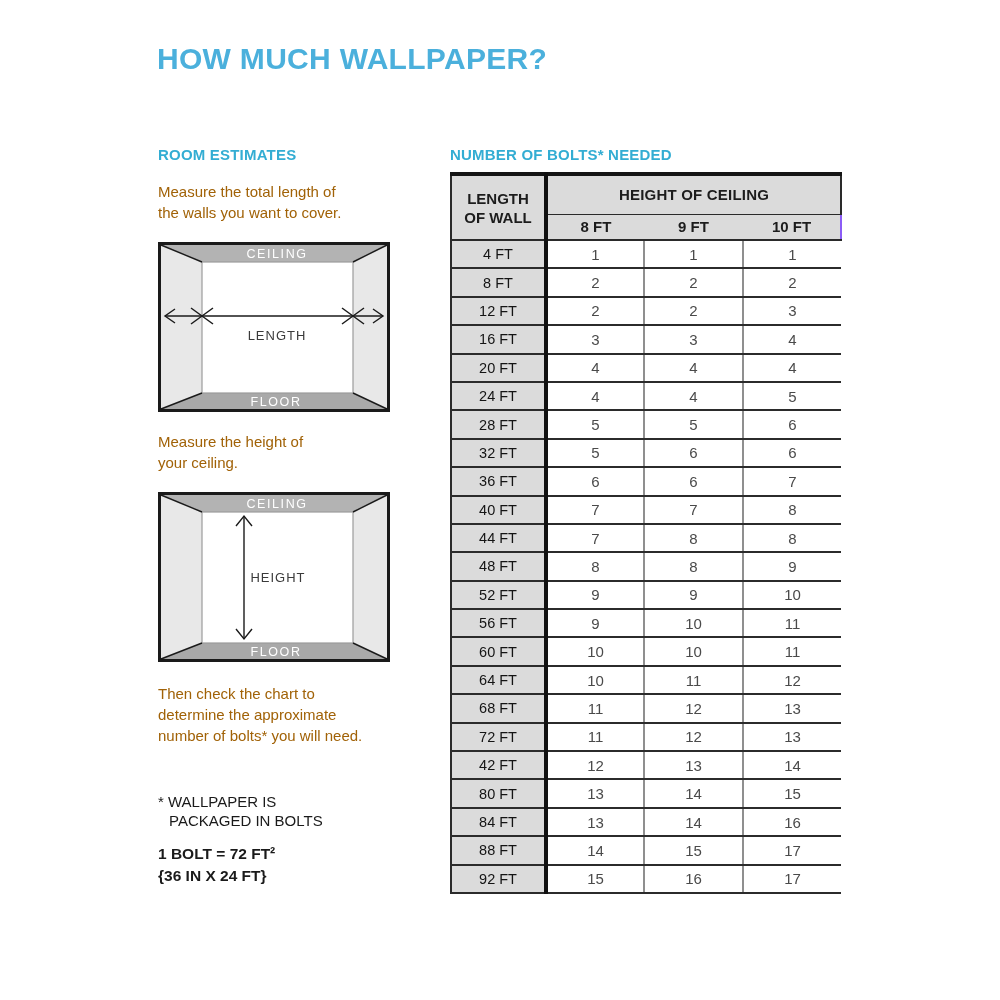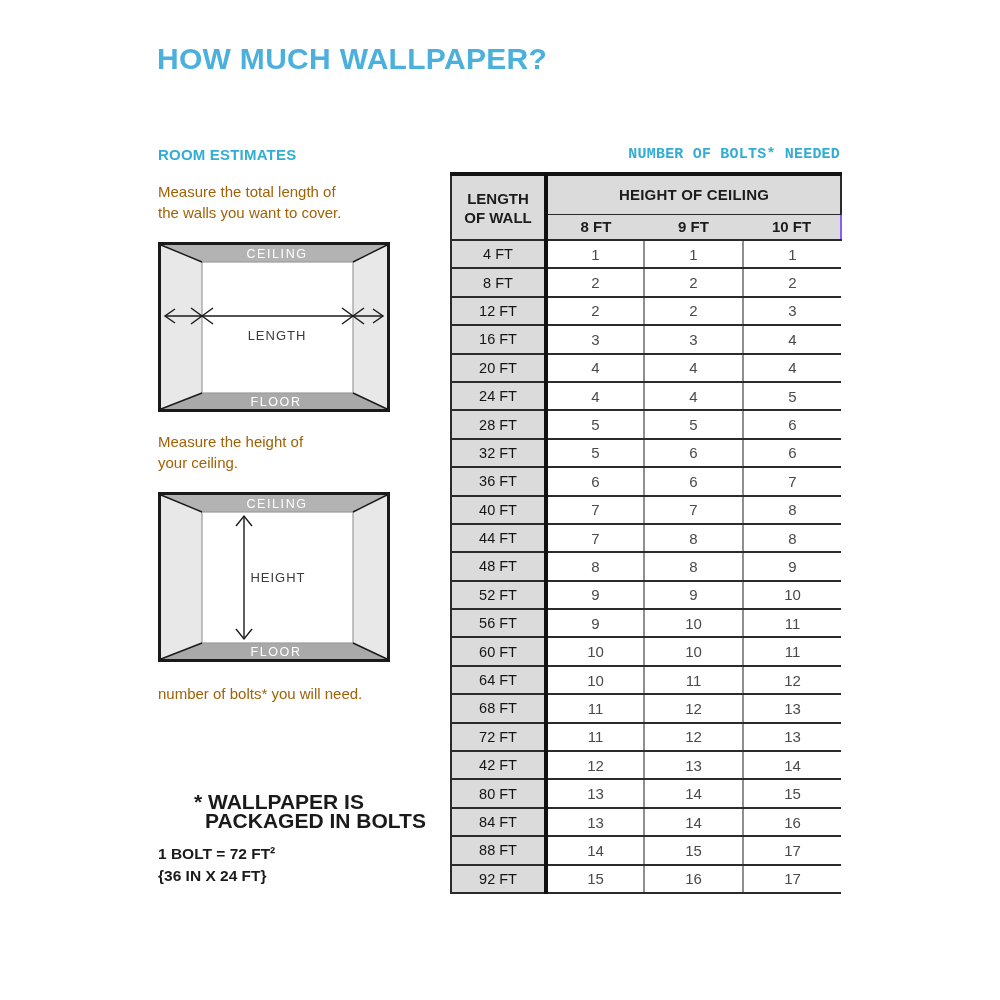--- a/index.html
+++ b/index.html
@@ -18,40 +18,40 @@
   .page-title{
     left:157px;top:42px;
     font-size:30px;font-weight:bold;color:var(--accent-title);
     letter-spacing:.3px;
   }
   .section-heading{
     top:146px;font-size:15px;font-weight:bold;color:var(--accent-heading);
     letter-spacing:.2px;
   }
   .room-estimates-heading{left:158px;}
-  .table-heading{left:450px;width:390px;text-align:right;font-family:Liberation Mono, monospace;}
+  .table-heading{left:450px;width:390px;text-align:left;}
   .step{
     left:158px;font-size:15px;color:#a16207;line-height:21px;
   }
   .step1{top:181px;}
   .step2{top:431px;}
   .step3{top:683px;}
   .diagram{left:158px;display:block;}
   .diagram1{top:242px;}
   .diagram2{top:492px;}
   .room-edge-label{
     fill:#fff;font-size:12.5px;letter-spacing:1.6px;text-anchor:middle;
     font-family:"Liberation Sans","DejaVu Sans",sans-serif;
   }
   .room-dim-label{
     fill:#3a3a3a;font-size:13px;letter-spacing:1px;text-anchor:middle;
     font-family:"Liberation Sans","DejaVu Sans",sans-serif;
   }
   .footnote{
-    left:158px;top:792px;font-size:21px;font-weight:bold;color:#1a1a1a;line-height:19px;margin-left:36px;
+    left:158px;top:792px;font-size:15px;font-weight:normal;color:#1a1a1a;line-height:19px;
   }
   .footnote .indent{padding-left:11px;}
   .bolt-def{
     left:158px;top:843px;font-size:15.5px;font-weight:bold;color:#1a1a1a;line-height:22px;
   }
   
   .bolts-table{
     position:absolute;left:450px;top:172px;width:390px;
     border-collapse:collapse;table-layout:fixed;
     border-top:4px solid #141414;
@@ -151,20 +151,22 @@
   <text class="room-edge-label" x="118" y="164">FLOOR</text>
   <g stroke="#1a1a1a" stroke-width="1.4" fill="none">
     <line x1="86" y1="24" x2="86" y2="147"></line>
     <polyline points="78,34 86,24 94,34"></polyline>
     <polyline points="78,137 86,147 94,137"></polyline>
   </g>
   <text class="room-dim-label" x="120" y="90">HEIGHT</text>
 </svg>
 
 <div class="abs step step3">
+  <div>Then check the chart to</div>
+  <div>determine the approximate</div>
   <div>number of bolts* you will need.</div>
 </div>
 
 <div class="abs footnote">
   <div>* WALLPAPER IS</div>
   <div class="indent">PACKAGED IN BOLTS</div>
 </div>
 
 <div class="abs bolt-def">
   <div>1 BOLT = 72 FT²</div>

